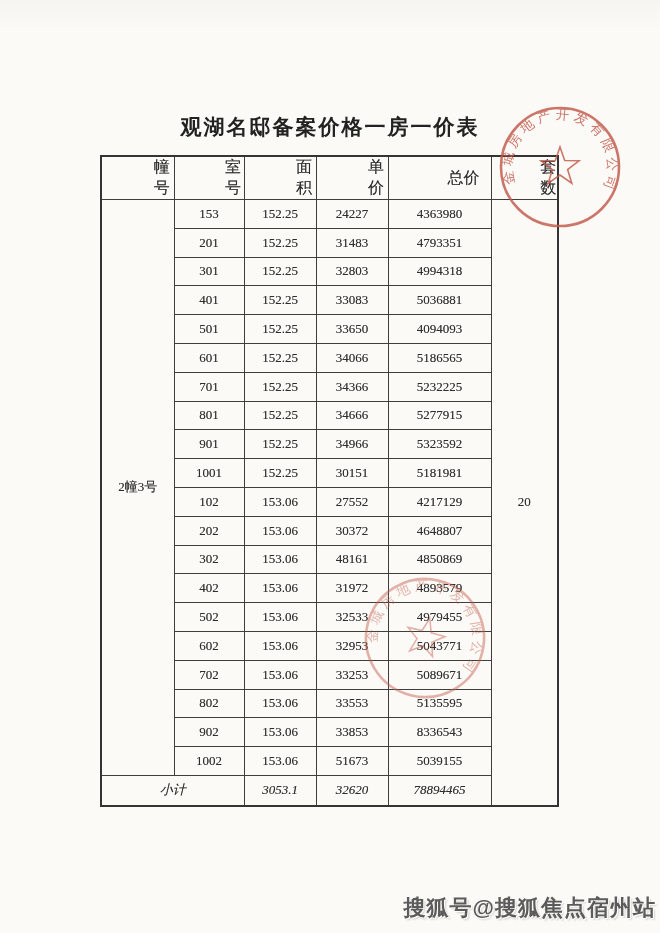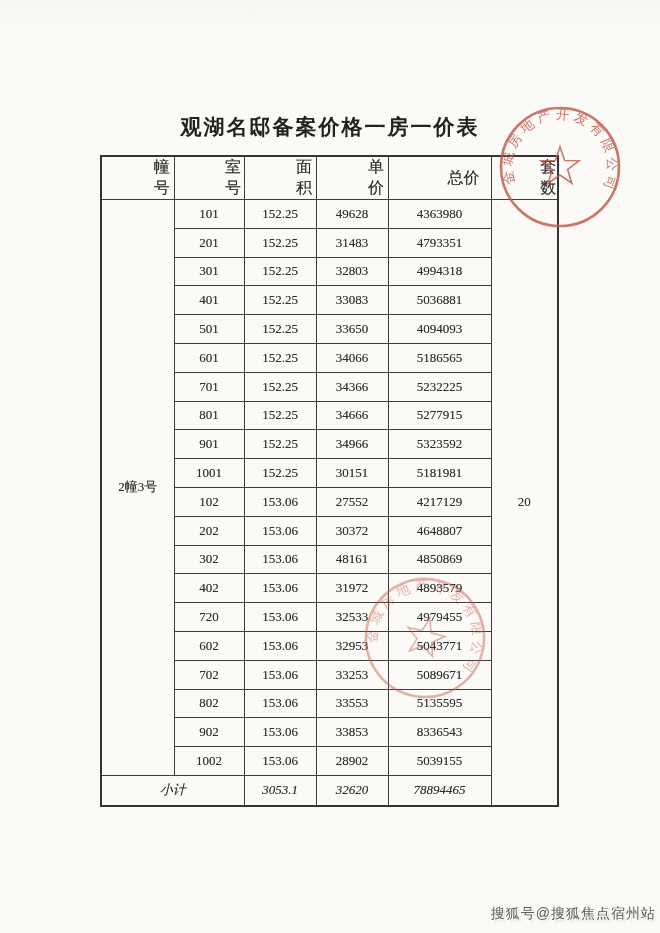--- a/index.html
+++ b/index.html
@@ -33,21 +33,21 @@
   .data-row td { height:27.8px; }
   .subtotal-row td { height:29px;font-style:italic; }
   .building-cell, .units-cell { font-size:13px; }
   .seal { position:absolute; color:#c25a4c; pointer-events:none; }
   .seal-1 { left:490px; top:97px; opacity:.82; }
   .seal-2 { left:355px; top:568px; opacity:.45; transform:rotate(14deg); }
   .seal text { fill:currentColor; }
   .watermark {
     position:absolute; right:4px; bottom:10px;
     font-family:"Liberation Sans","DejaVu Sans",sans-serif;
-    font-size:14px; font-weight:normal; letter-spacing:1px;
+    font-size:22px; font-weight:bold; letter-spacing:1px;
     color:#4e4e4e; opacity:.92;
     text-shadow:1px 1px 0 rgba(255,255,255,.95), 2px 2px 2px rgba(0,0,0,.18);
     margin-top:37px;
   }
 </style>
 </head>
 <body>
 
 <div class="page">
 
@@ -68,23 +68,23 @@
         <th>室号</th>
         <th>面积</th>
         <th>单价</th>
         <th>总价</th>
         <th>套数</th>
       </tr>
     </thead>
     <tbody id="table-body">
       <tr class="data-row">
       <td rowspan="20" class="building-cell">2幢3号</td>
-          <td>101</td>
-      <td>152.25</td>
-      <td>49628</td>
+          <td>153</td>
+      <td>152.25</td>
+      <td>24227</td>
       <td>4363980</td>
     <td rowspan="21" class="units-cell">20</td>
         </tr>
         <tr class="data-row">
       <td>201</td>
       <td>152.25</td>
       <td>31483</td>
       <td>4793351</td>
     </tr>
         <tr class="data-row">
@@ -153,21 +153,21 @@
       <td>48161</td>
       <td>4850869</td>
     </tr>
         <tr class="data-row">
       <td>402</td>
       <td>153.06</td>
       <td>31972</td>
       <td>4893579</td>
     </tr>
         <tr class="data-row">
-      <td>720</td>
+      <td>502</td>
       <td>153.06</td>
       <td>32533</td>
       <td>4979455</td>
     </tr>
         <tr class="data-row">
       <td>602</td>
       <td>153.06</td>
       <td>32953</td>
       <td>5043771</td>
     </tr>
@@ -185,21 +185,21 @@
     </tr>
         <tr class="data-row">
       <td>902</td>
       <td>153.06</td>
       <td>33853</td>
       <td>8336543</td>
     </tr>
         <tr class="data-row">
       <td>1002</td>
       <td>153.06</td>
-      <td>28902</td>
+      <td>51673</td>
       <td>5039155</td>
     </tr>
         <tr id="subtotal-row" class="subtotal-row">
         <td colspan="2">小计</td>
         <td>3053.1</td>
         <td>32620</td>
         <td>78894465</td>
       </tr>
     </tbody>
   </table>

